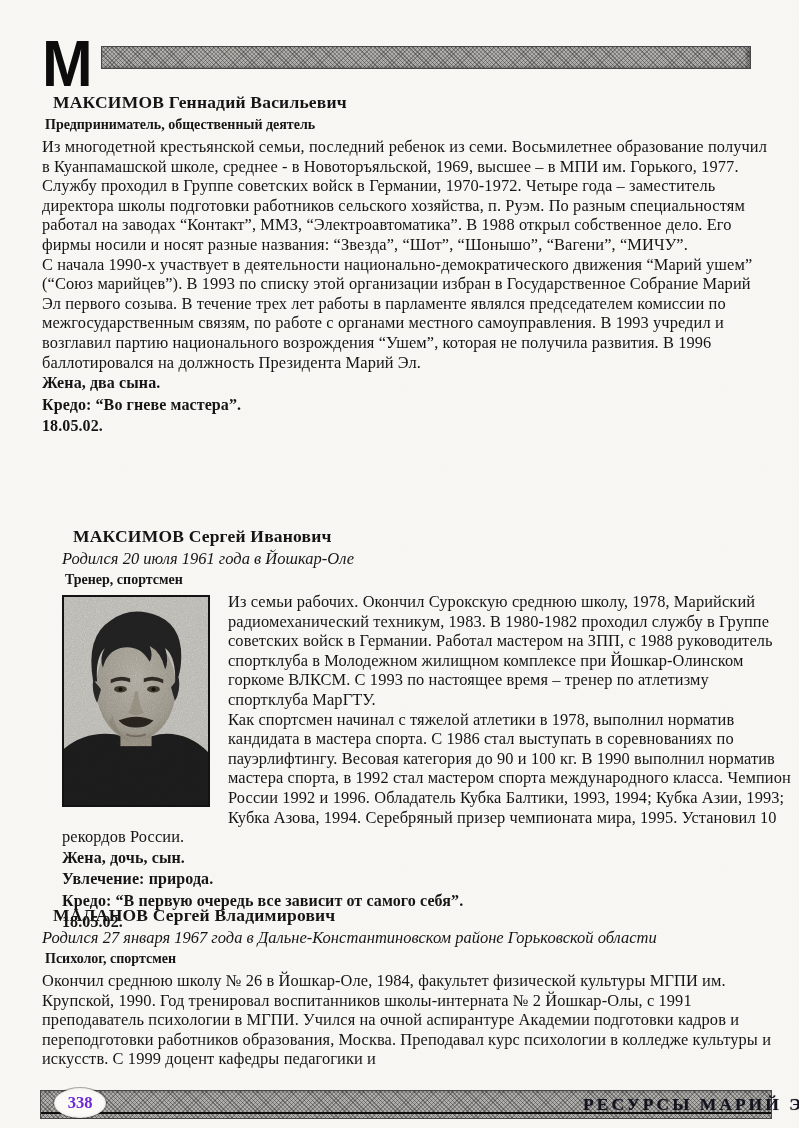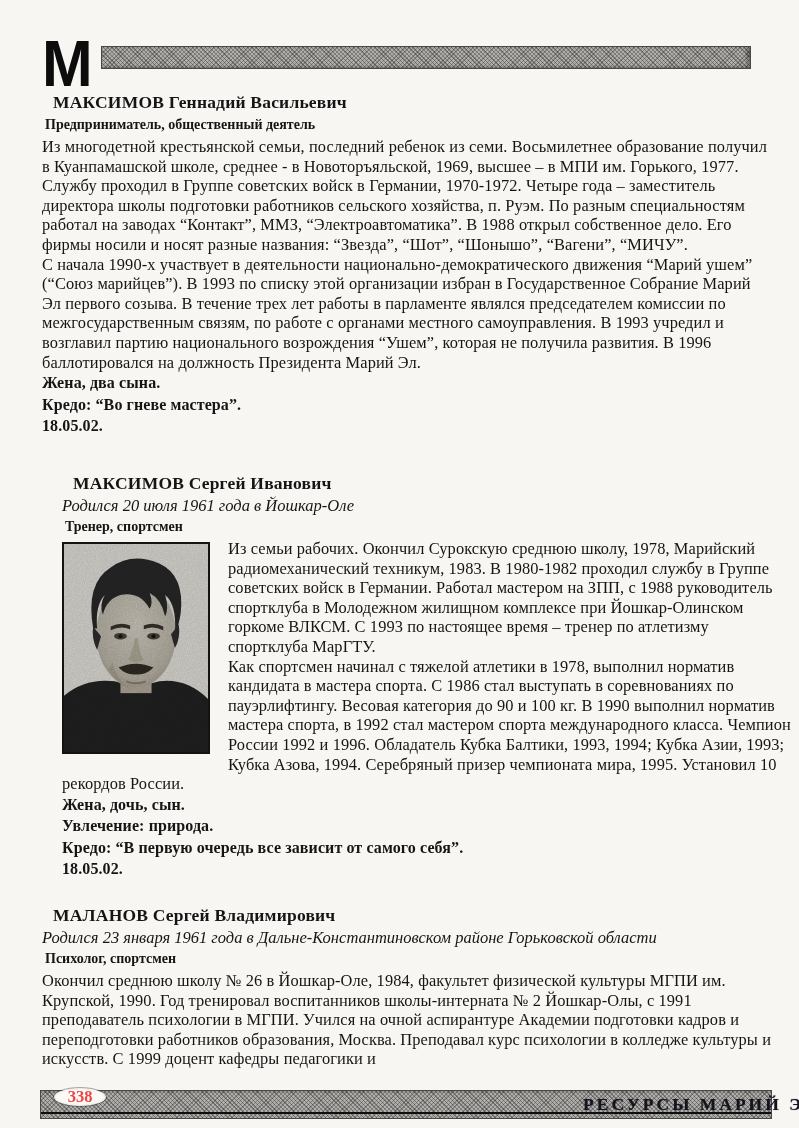--- a/index.html
+++ b/index.html
@@ -41,24 +41,24 @@
     float:left;width:148px;height:212px;
     border:2px solid #141414;background:#e9e7e1;
     margin:3px 18px 5px 0;box-sizing:border-box;
   }
   .photo-frame svg{display:block;width:100%;height:100%;}
   
   .footer-bar{position:absolute;top:1090px;left:40px;width:730px;height:27px;
     box-shadow:inset 0 2px 1px rgba(0,0,0,.12);}
   .footer-rule{position:absolute;left:0;right:0;bottom:4px;height:2.5px;background:#0f0f0f;z-index:1;}
   .footer-pageno{
-    position:absolute;left:13px;top:-3px;width:52px;height:18px;z-index:2;
+    position:absolute;left:13px;top:-3px;width:52px;height:30px;z-index:2;
     background:#fbfaf6;border-radius:50%;
     display:flex;align-items:center;justify-content:center;
-    font-weight:bold;font-size:16.5px;color:#ef4444;
+    font-weight:bold;font-size:16.5px;color:#6d28d9;
     box-shadow:0 0 0 1px rgba(20,20,20,.35), inset 0 0 3px rgba(0,0,0,.15);
   }
   .footer-title{
     position:absolute;left:0;width:100%;top:3px;z-index:1;
     text-align:right;font-weight:bold;font-size:17.5px;
     letter-spacing:3px;color:#14141e;
     text-shadow:0 0 1px rgba(20,20,40,.6);
     padding-left:48px;
   }
   
@@ -79,21 +79,21 @@
     <p class="entry-occ">Предприниматель, общественный деятель</p>
     <div class="entry-body">
       <p>Из многодетной крестьянской семьи, последний ребенок из семи. Восьмилетнее образование получил в Куанпамашской школе, среднее - в Новоторъяльской, 1969, высшее – в МПИ им. Горького, 1977. Службу проходил в Группе советских войск в Германии, 1970-1972. Четыре года – заместитель директора школы подготовки работников сельского хозяйства, п. Руэм. По разным специальностям работал на заводах “Контакт”, ММЗ, “Электроавтоматика”. В 1988 открыл собственное дело. Его фирмы носили и носят разные названия: “Звезда”, “Шот”, “Шонышо”, “Вагени”, “МИЧУ”.</p>
       <p>С начала 1990-х участвует в деятельности национально-демократического движения “Марий ушем” (“Союз марийцев”). В 1993 по списку этой организации избран в Государственное Собрание Марий Эл первого созыва. В течение трех лет работы в парламенте являлся председателем комиссии по межгосударственным связям, по работе с органами местного самоуправления. В 1993 учредил и возглавил партию национального возрождения “Ушем”, которая не получила развития. В 1996 баллотировался на должность Президента Марий Эл.</p>
       <div class="short-line">Жена, два сына.</div>
       <div class="short-line">Кредо: “Во гневе мастера”.</div>
       <div class="short-line">18.05.02.</div>
     </div>
   </section>
 
-  <section class="entry" style="top:473px;padding-left:20px;">
+  <section class="entry" style="top:526px;padding-left:20px;">
     <h2 class="entry-name">МАКСИМОВ Сергей Иванович</h2>
     <p class="entry-born">Родился 20 июля 1961 года в Йошкар-Оле</p>
     <p class="entry-occ">Тренер, спортсмен</p>
     <div class="entry-body">
       <div class="photo-frame">
         <svg viewBox="0 0 148 212" preserveAspectRatio="none">
           <defs>
             <filter id="grainF">
                 <feTurbulence type="fractalNoise" baseFrequency="0.9" numOctaves="2" result="n"></feTurbulence>
                 <feColorMatrix in="n" type="matrix" values="0 0 0 0 0  0 0 0 0 0  0 0 0 0 0  0.6 0.6 0.6 0 0"></feColorMatrix>
@@ -138,21 +138,21 @@
       <p>Как спортсмен начинал с тяжелой атлетики в 1978, выполнил норматив кандидата в мастера спорта. С 1986 стал выступать в соревнованиях по пауэрлифтингу. Весовая категория до 90 и 100 кг. В 1990 выполнил норматив мастера спорта, в 1992 стал мастером спорта международного класса. Чемпион России 1992 и 1996. Обладатель Кубка Балтики, 1993, 1994; Кубка Азии, 1993;  Кубка Азова, 1994. Серебряный призер чемпионата мира, 1995. Установил 10 рекордов России.</p>
       <div class="short-line">Жена, дочь, сын.</div>
       <div class="short-line">Увлечение: природа.</div>
       <div class="short-line">Кредо: “В первую очередь все зависит от самого себя”.</div>
       <div class="short-line">18.05.02.</div>
     </div>
   </section>
 
   <section class="entry" style="top:905px;">
     <h2 class="entry-name">МАЛАНОВ Сергей Владимирович</h2>
-    <p class="entry-born">Родился 23 января 1961 года в Дальне-Константиновском районе Горьковской области</p>
+    <p class="entry-born">Родился 27 января 1967 года в Дальне-Константиновском районе Горьковской области</p>
     <p class="entry-occ">Психолог, спортсмен</p>
     <div class="entry-body">
       <p>Окончил среднюю школу № 26 в Йошкар-Оле, 1984, факультет физической культуры МГПИ им. Крупской, 1990. Год тренировал воспитанников школы-интерната № 2 Йошкар-Олы, с 1991 преподаватель психологии в МГПИ. Учился на очной аспирантуре Академии подготовки кадров и переподготовки работников образования, Москва. Преподавал курс психологии в колледже культуры и искусств. С 1999 доцент кафедры педагогики и</p>
     </div>
   </section>
 
   <div class="footer-bar hatch">
     <div class="footer-rule"></div>
     <div class="footer-pageno">338</div>
     <div class="footer-title">РЕСУРСЫ МАРИЙ ЭЛ</div>

